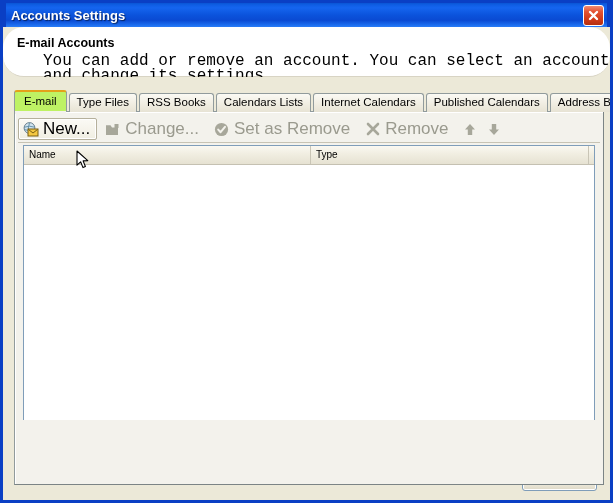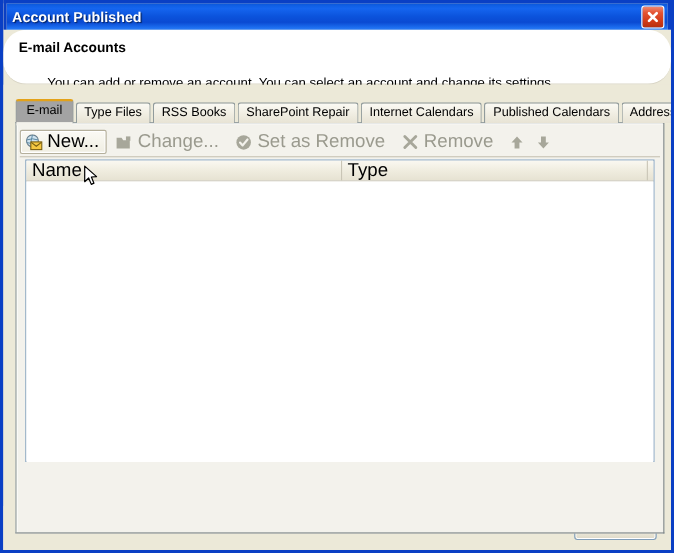--- a/index.html
+++ b/index.html
@@ -77,25 +77,26 @@
     border-bottom: 1px solid #d8d4c4;
     border-radius: 21px;
   }
   #header-title {
     font-size: 12.5px;
     font-weight: bold;
     color: #000000;
     line-height: 15px;
   }
   #header-sub {
-    font-size: 12px;
+    font-size: 16px;
     color: #000000;
     line-height: 15px;
     padding-left: 26px;
-    margin-top: 17px;
+    margin-top: 3px;
+    font-family: Liberation Mono, monospace;
   }
 
   
   #body {
     position: relative;
     height: 423px;
     background: #ece9d8;
   }
 
   
@@ -124,21 +125,21 @@
     cursor: default;
     white-space: nowrap;
   }
   .tab.inactive {
     background: linear-gradient(to bottom, #fbfaf4 0%, #efece0 60%, #e7e3d4 100%);
   }
   .tab.active {
     height: 22px;
     line-height: 19px;
     margin-right: 2px;
-    background: #a3a3a3;
+    background: #bef264;
     border: 1px solid #919b9c;
     border-top: 2px solid #e3a21a;
     border-bottom: none;
     z-index: 5;
     padding: 0 9px;
   }
   .tab.active::after {
     content: "";
     position: absolute;
     left: 0;
@@ -228,21 +229,21 @@
     border: 1px solid #7f9db9;
   }
   #listheader {
     display: flex;
     height: 18px;
     background: linear-gradient(to bottom, #faf8f1 0%, #f0ede0 48%, #e6e2d2 100%);
     border-bottom: 1px solid #c5c1b2;
   }
   .colhead {
     box-sizing: border-box;
-    font-size: 17px;
+    font-size: 10px;
     color: #000000;
     line-height: 17px;
     padding-left: 5px;
     border-right: 1px solid #c9c5b6;
     overflow: hidden;
     white-space: nowrap;
     cursor: default;
   }
   #listrows {
     height: 255px;
@@ -285,40 +286,40 @@
     z-index: 50;
     pointer-events: none;
   }
 </style>
 </head>
 <body>
 
 <div id="window">
 
   <div id="titlebar">
-    <span id="title-text">Account Published</span>
+    <span id="title-text">Accounts Settings</span>
     <div id="close-btn">
       <svg width="13" height="13" viewBox="0 0 13 13">
         <path d="M3 3 L10 10 M10 3 L3 10" stroke="#ffffff" stroke-width="2.4" stroke-linecap="round"></path>
       </svg>
     </div>
   </div>
 
   <div id="header">
     <div id="header-title">E-mail Accounts</div>
     <div id="header-sub">You can add or remove an account. You can select an account and change its settings.</div>
   </div>
 
   <div id="body">
 
     <div id="tabstrip">
       <div class="tab active"><span>E-mail</span></div>
       <div class="tab inactive"><span>Type Files</span></div>
       <div class="tab inactive"><span>RSS Books</span></div>
-      <div class="tab inactive"><span>SharePoint Repair</span></div>
+      <div class="tab inactive"><span>Calendars Lists</span></div>
       <div class="tab inactive"><span>Internet Calendars</span></div>
       <div class="tab inactive"><span>Published Calendars</span></div>
       <div class="tab inactive"><span>Address Books</span></div>
     </div>
 
     <div id="tabpanel">
 
       <div id="toolbar">
 
         <div class="tbtn enabled">

